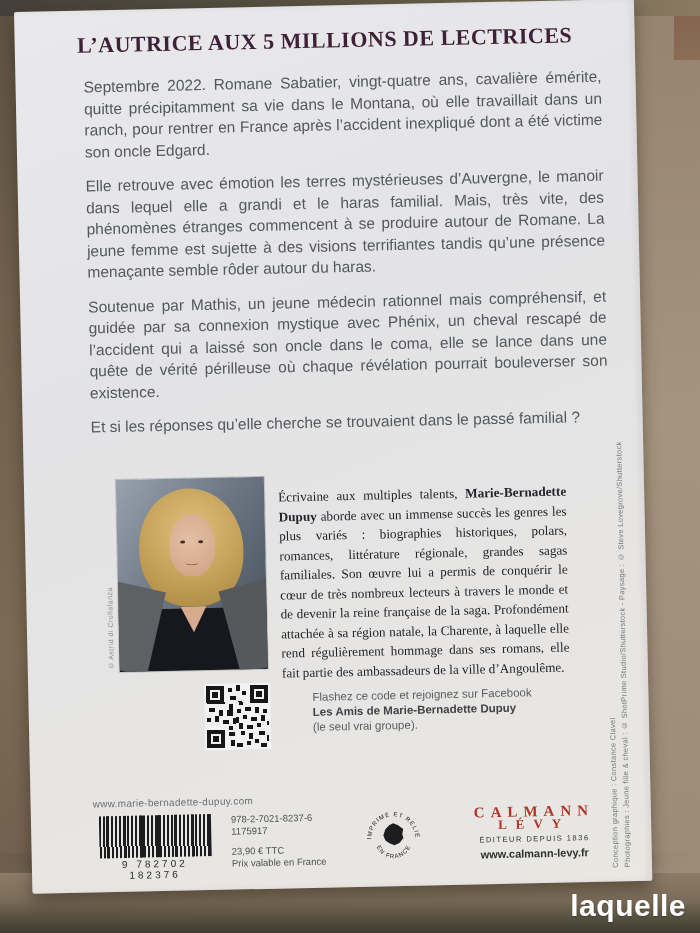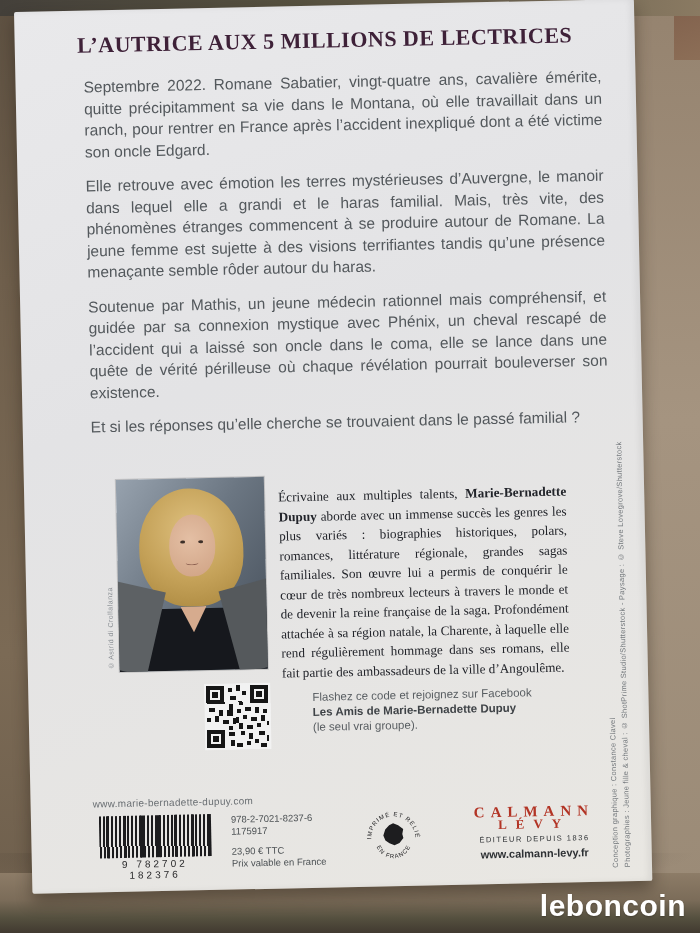--- a/index.html
+++ b/index.html
@@ -241,15 +241,15 @@
       <div class="pub-site">www.calmann-levy.fr</div>
     </div>
 
     <div class="side-credits">
       <span>Conception graphique : Constance Clavel</span>
       <span>Photographies : Jeune fille &amp; cheval : © ShotPrime Studio/Shutterstock - Paysage : © Steve Lovegrove/Shutterstock</span>
     </div>
 
   </div>
 
-  <div class="watermark">leboncoin</div>
+  <div class="watermark">laquelle</div>
 
 </div>
 
 </body></html>

